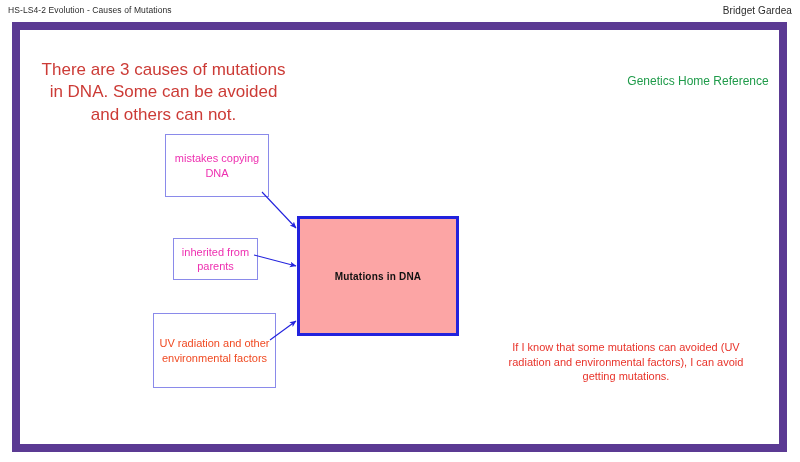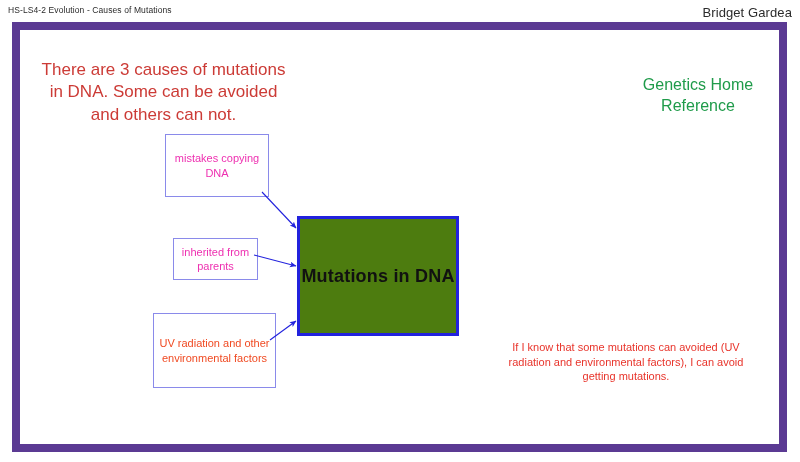--- a/index.html
+++ b/index.html
@@ -31,21 +31,21 @@
     top: 5px;
     font-size: 8.5px;
     color: #2b2b2b;
     letter-spacing: 0.1px;
     white-space: nowrap;
   }
   .header-author {
     position: absolute;
     right: 8px;
     top: 5px;
-    font-size: 13px;
+    font-size: 10px;
     color: #2b2b2b;
     letter-spacing: 0.1px;
     white-space: nowrap;
   }
 
   
   .slide-frame {
     position: absolute;
     left: 12px;
     top: 22px;
@@ -75,21 +75,21 @@
     left: 36px;
     top: 59px;
     width: 255px;
     font-size: 17px;
     color: #cc3b36;
   }
   .source-text {
     left: 618px;
     top: 74px;
     width: 160px;
-    font-size: 16px;
+    font-size: 12px;
     color: #1f9b4a;
   }
   .conclusion-text {
     left: 499px;
     top: 340px;
     width: 254px;
     font-size: 11px;
     color: #e8342b;
   }
 
@@ -131,26 +131,26 @@
 
   
   .main-box {
     position: absolute;
     left: 297px;
     top: 216px;
     width: 162px;
     height: 120px;
     box-sizing: border-box;
     border: 3px solid #2222dd;
-    background: #4d7c0f;
+    background: #fca5a5;
     display: flex;
     align-items: center;
     justify-content: center;
     text-align: center;
-    font-size: 18px;
+    font-size: 10px;
     font-weight: bold;
     color: #111111;
     letter-spacing: 0.2px;
   }
 
   
   .arrows {
     position: absolute;
     left: 0;
     top: 0;

